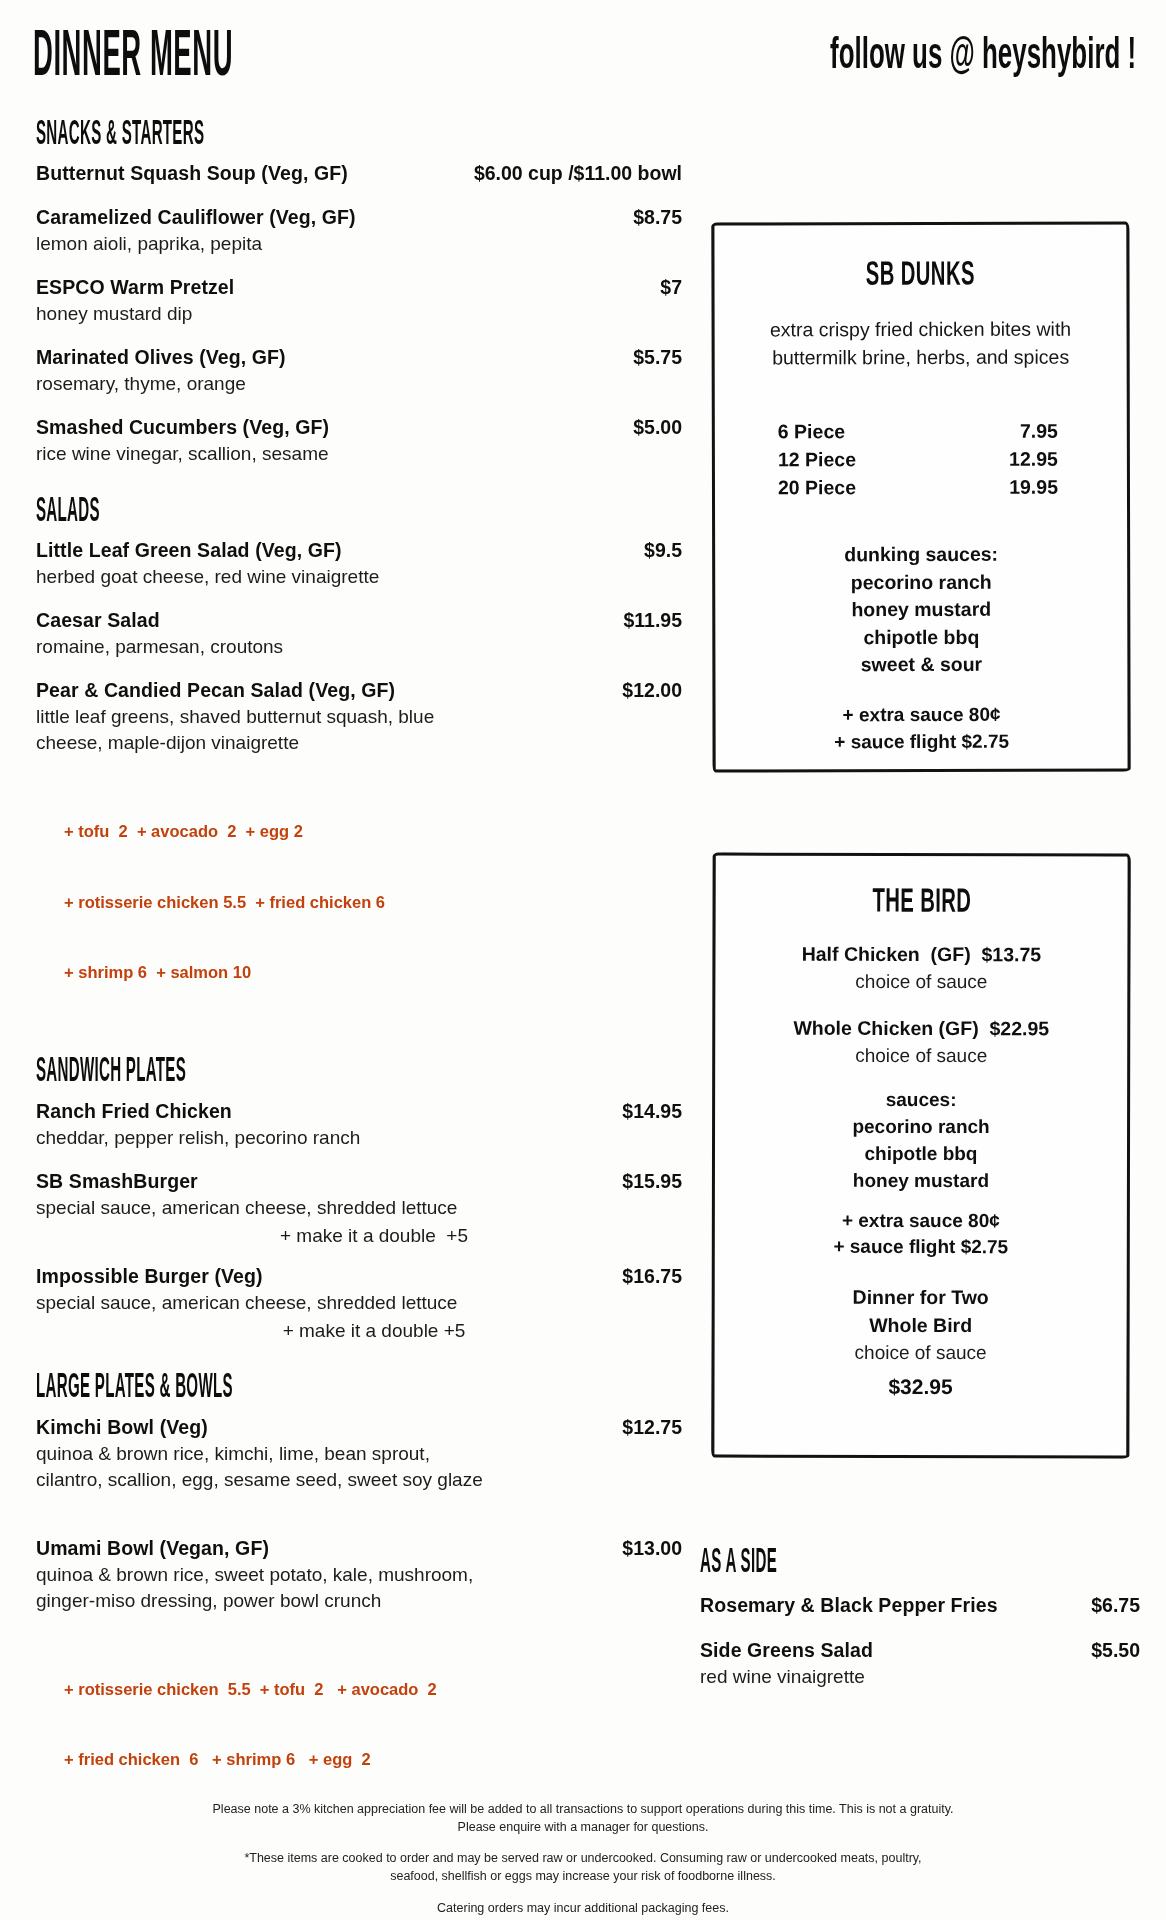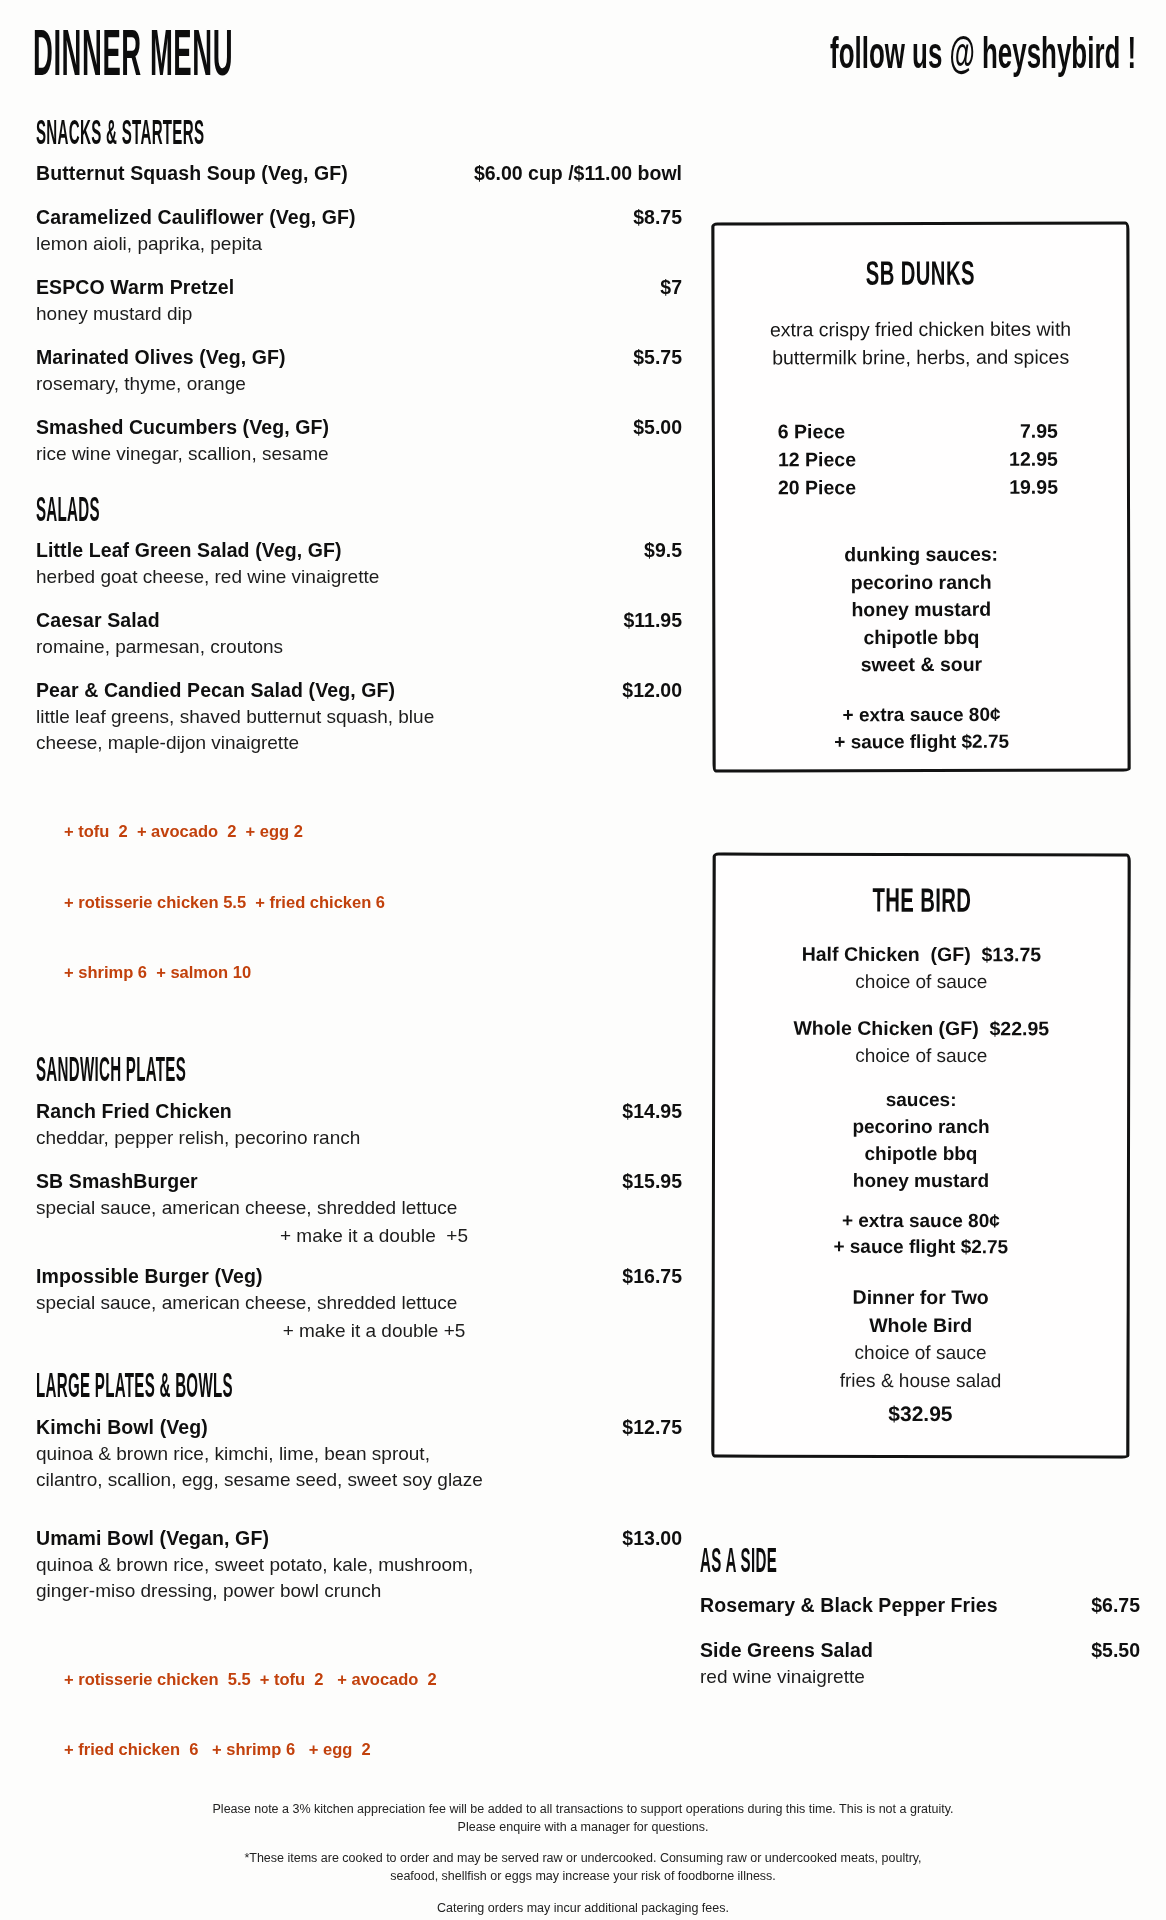--- a/index.html
+++ b/index.html
@@ -24,21 +24,21 @@
   .mi { margin-bottom:17px; }
   .row { display:flex; justify-content:space-between; align-items:baseline; }
   .nm { font-weight:700; font-size:19.5px; line-height:27px; letter-spacing:.1px; color:#0f0f0f; }
   .pr { font-weight:700; font-size:19.5px; white-space:nowrap; padding-left:12px; color:#0f0f0f; }
   .ds { font-size:19px; line-height:26px; color:#1c1c1c; white-space:pre-line; max-width:530px; }
   .extra { font-size:19px; line-height:26px; margin-left:30px; margin-top:2px; color:#1c1c1c; white-space:pre-wrap;text-align:center; }
   .extra-bold { font-weight:700; font-size:16.5px; line-height:23.5px; margin-left:10px; margin-top:6px; white-space:pre-wrap; color:#0f0f0f; }
   .addon-block { margin:10px 0 18px 28px; font-weight:700; font-size:16.5px; line-height:23.5px; white-space:pre-wrap; color:#c2410c; }
   .note { font-size:19px; line-height:26px; margin:-4px 0 16px; color:#1c1c1c; }
   .mb-extra { margin-bottom:14px; }
-  .mb-big { margin-bottom:32px; }
+  .mb-big { margin-bottom:42px; }
 
   
   .box { position:absolute; background:#fffefe; border:3px solid #131313; border-radius:6px 4px 7px 3px / 4px 7px 3px 6px; }
   .box::before { content:""; position:absolute; inset:-2px; border:1px solid rgba(19,19,19,.45); border-radius:9px 3px 6px 5px / 3px 9px 4px 7px; transform:rotate(.25deg); pointer-events:none; }
   .box-h { text-align:center; height:44px; line-height:44px; }
   .box-h .cond { font-size:26px; letter-spacing:.5px; transform:scale(0.78,1.30); transform-origin:center center; }
   .dunks { left:712px; top:222px; width:418px; height:550px; padding:26px 30px 0; transform:rotate(-.15deg); }
   .bird  { left:712px; top:853px; width:418px; height:605px; padding:22px 18px 0; transform:rotate(.12deg); text-align:center; }
   .box-desc { margin-top:20px; font-size:19.5px; line-height:28px; text-align:center; white-space:pre-line; color:#161616; }
   .sizes { margin:46px 0 0 33px; width:280px; }
@@ -255,21 +255,20 @@
       <div>honey mustard</div>
     </div>
     <div class="bird-extras">
       <div>+ extra sauce 80¢</div>
       <div>+ sauce flight $2.75</div>
     </div>
     <div class="dinner">
       <div class="b">Dinner for Two</div>
       <div class="b">Whole Bird</div>
       <div class="r">choice of sauce</div>
-      <div class="r">fries &amp; house salad</div>
       <div class="price">$32.95</div>
     </div>
   </aside>
 
   <section class="sides">
     <div class="sec-h">
         <span class="cond">AS A SIDE</span>
       </div>
     <div class="mi">
       <div class="row">

